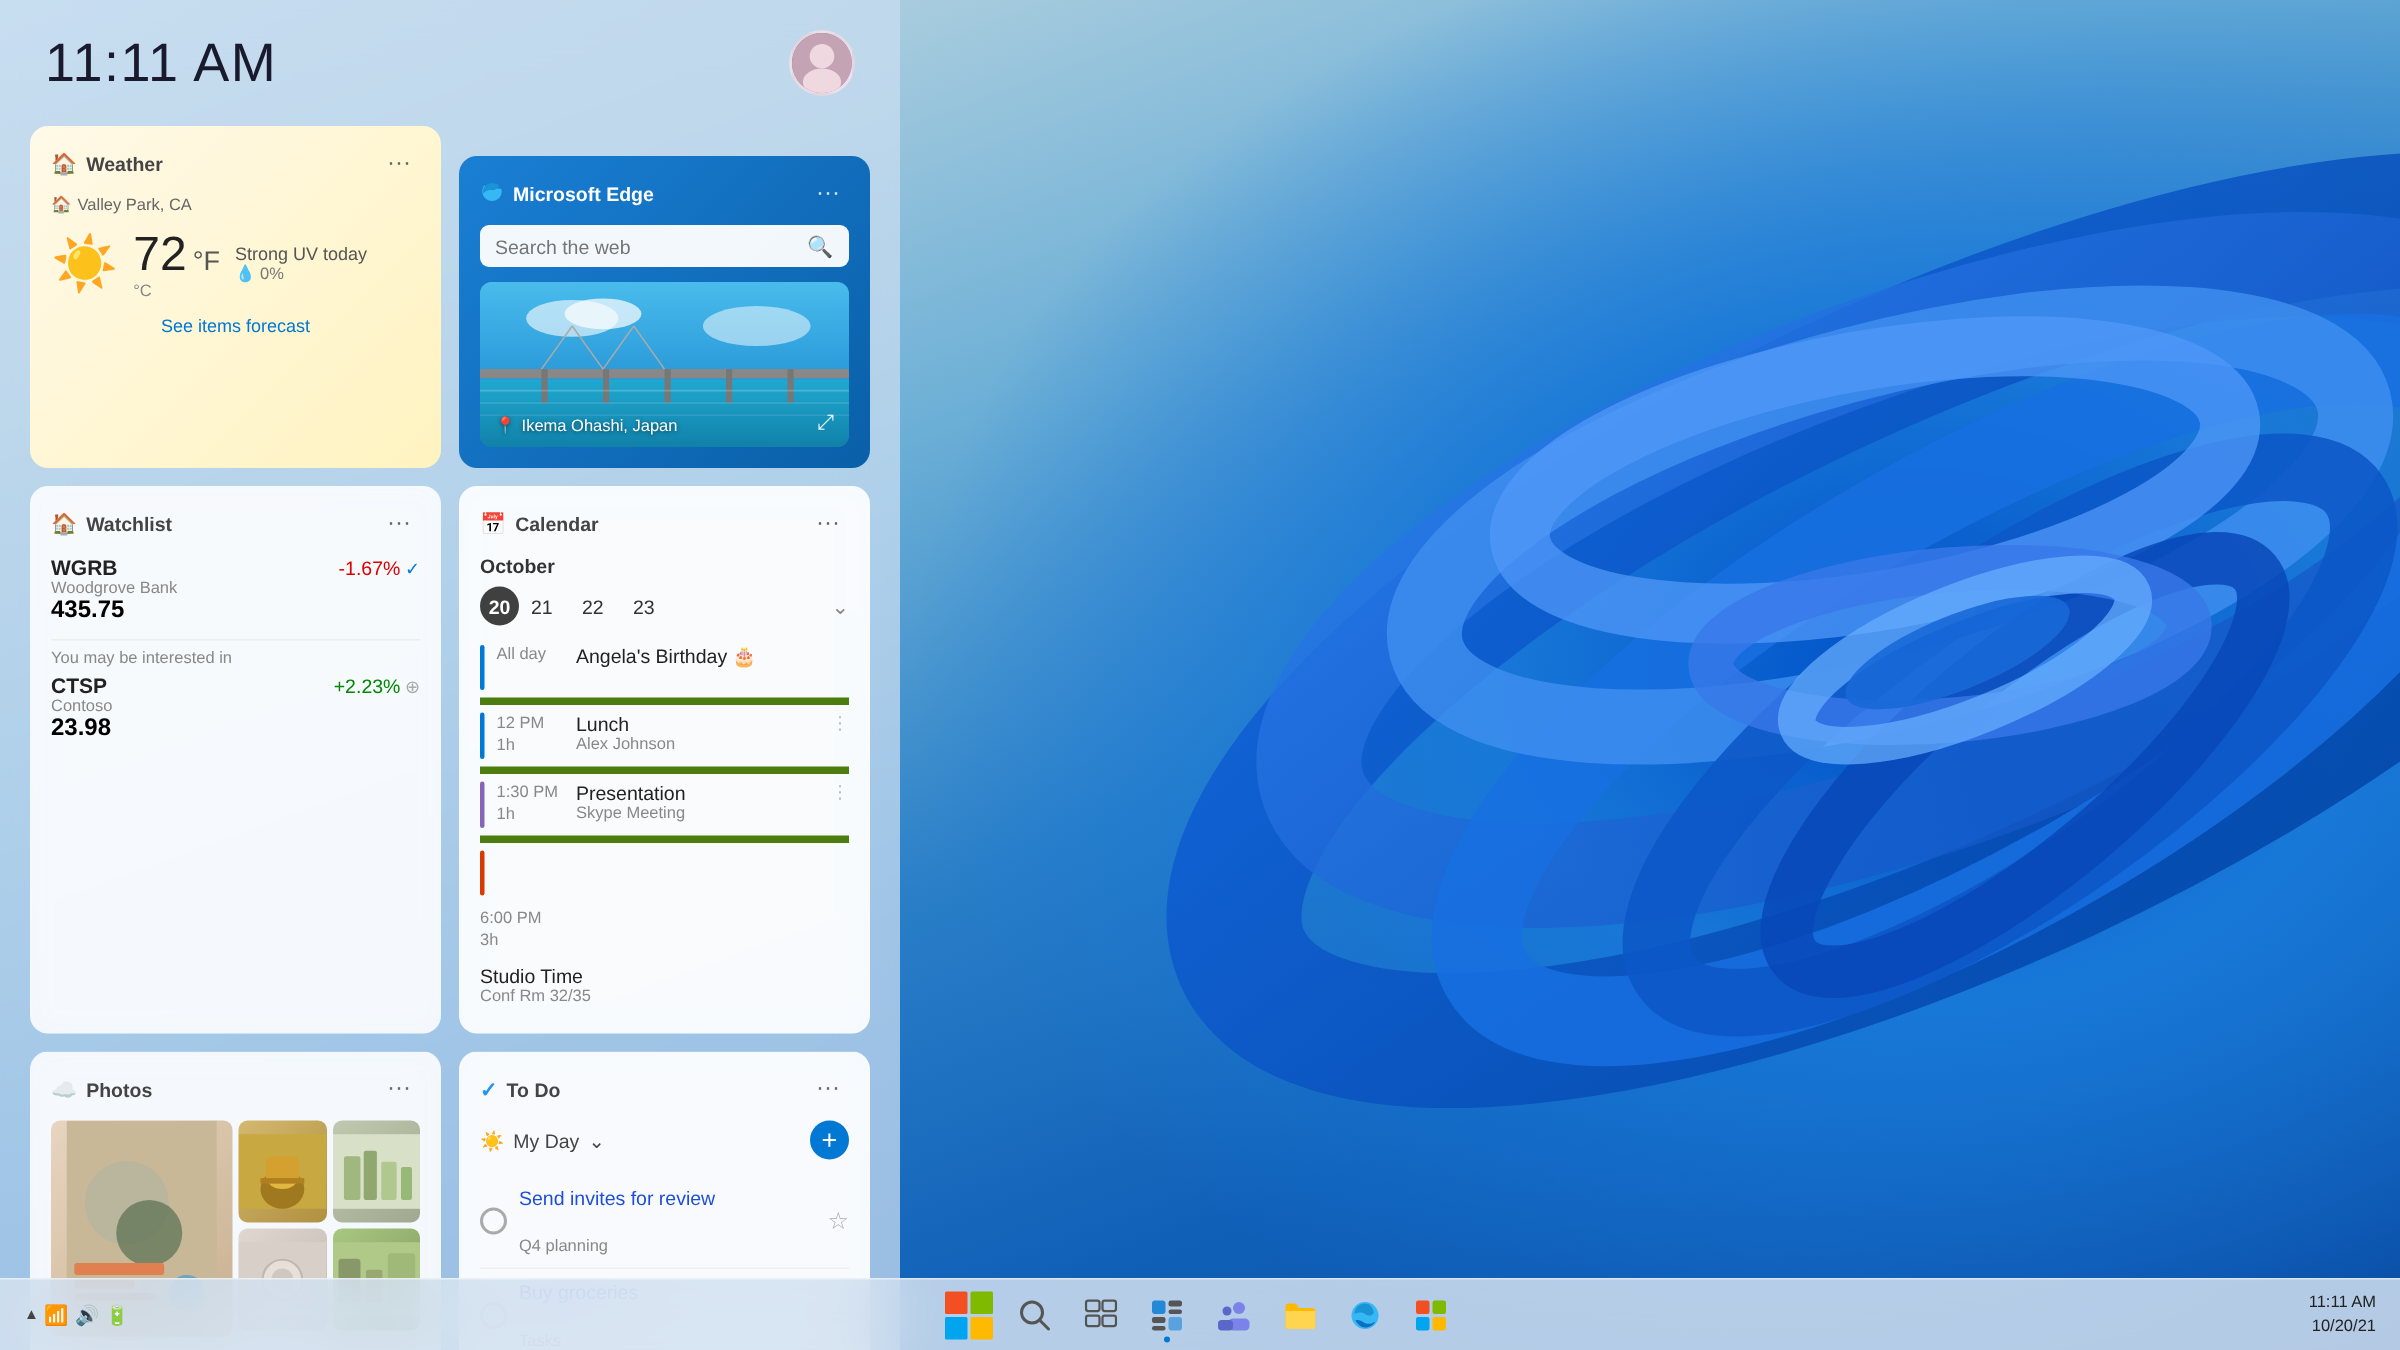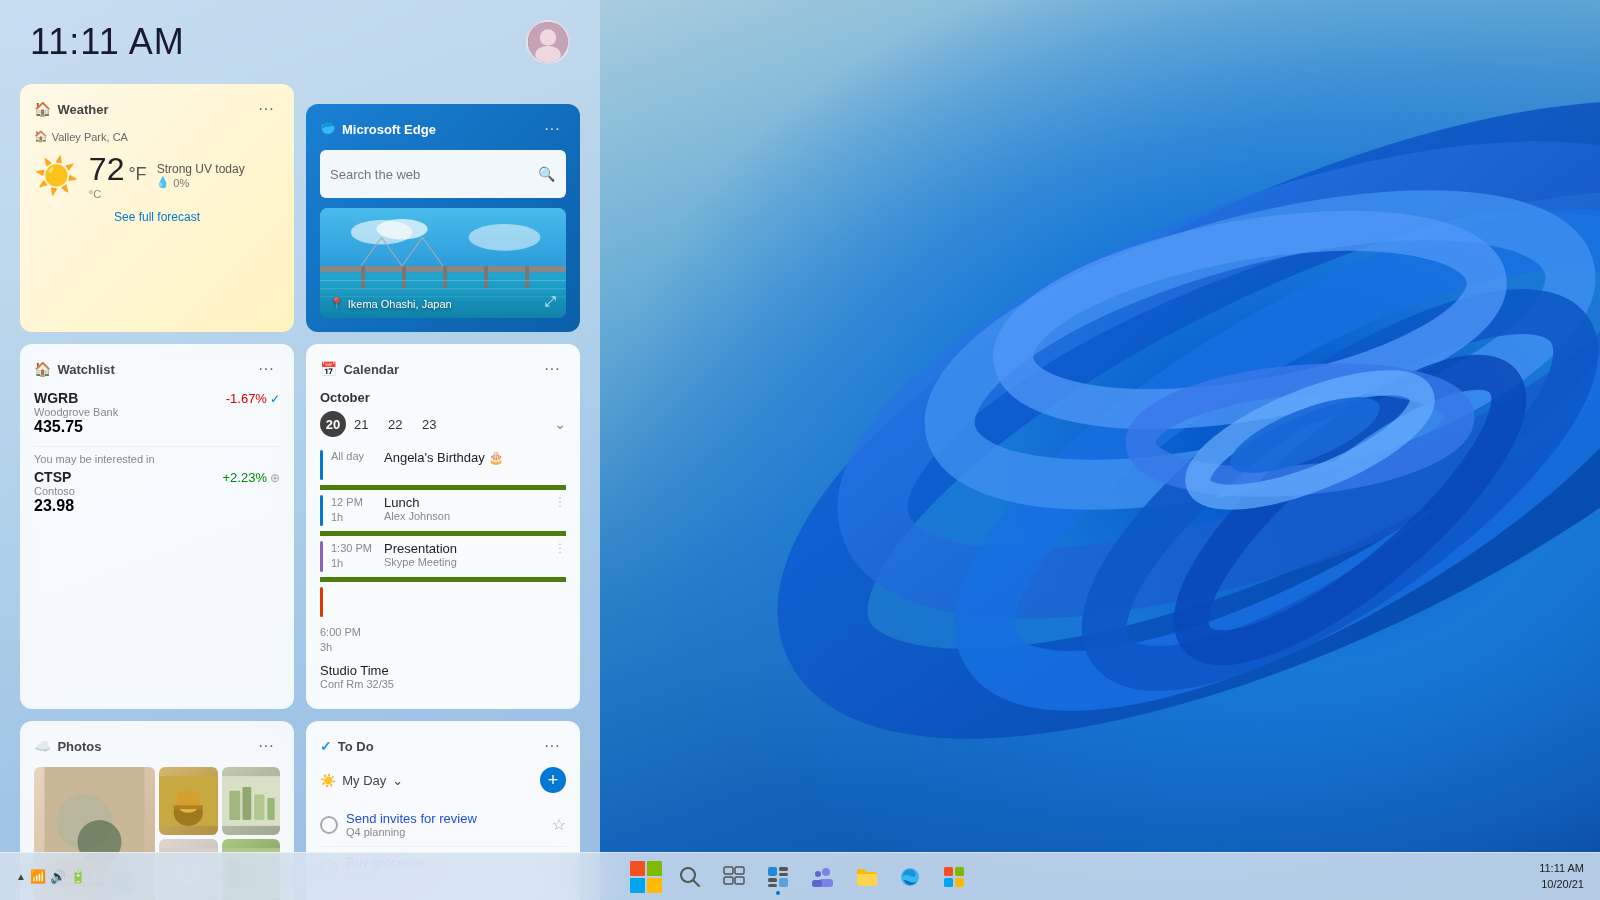--- a/index.html
+++ b/index.html
@@ -171,21 +171,21 @@
       color: #fff;
     }
     .edge-header .widget-menu-btn {
       color: rgba(255,255,255,0.8);
     }
     .edge-search {
       display: flex;
       align-items: center;
       background: rgba(255,255,255,0.95);
       border-radius: 6px;
-      padding: 16px 10px;
+      padding: 6px 10px;
       gap: 6px;
       margin-bottom: 10px;
     }
     .edge-search input {
       border: none;
       background: transparent;
       font-size: 13px;
       flex: 1;
       outline: none;
       color: #333;
@@ -451,20 +451,21 @@
     .todo-text {
       flex: 1;
     }
     .todo-task-name {
       font-size: 13px;
       color: #1d4ed8;
     }
     .todo-task-sub {
       font-size: 11px;
       color: #888;
+      margin-top: 19px;
     }
     .todo-star {
       color: #aaa;
       font-size: 16px;
       cursor: pointer;
     }
 
     
     .add-widgets-row {
       display: flex;
@@ -650,21 +651,21 @@
             <span>°C</span>
           </div>
         </div>
         <div>
           <div class="weather-desc">Strong UV today</div>
           <div class="weather-precip">
             💧 <span>0%</span>
           </div>
         </div>
       </div>
-      <a class="weather-forecast-link">See full forecast</a>
+      <a class="weather-forecast-link">See items forecast</a>
     </div>
 
     <div class="widget edge-widget">
       <div class="widget-header edge-header">
         <div class="widget-title-row">
           <span class="widget-icon">
             <svg width="16" height="16" viewBox="0 0 16 16">
                 <path d="M14.5 7.5C14.5 11.09 11.64 14 8 14S1.5 11.09 1.5 7.5c0-1.5.5-2.9 1.35-4C4 5.2 5.8 6.5 8 6.5c1.2 0 2.3-.4 3.2-1.05C12.7 6.1 14.5 4.8 14.5 7.5z" fill="#36b8f5"></path>
                 <path d="M13 4C11.9 2.8 10.04 2 8 2 4.7 2 2 4.46 2 7.5c0 .5.07 1 .2 1.46C3.3 7.56 5.5 6.5 8 6.5c1.2 0 2.3-.4 3.2-1.05C12.54 4.68 13 4 13 4z" fill="#1a94d4"></path>
               </svg>

